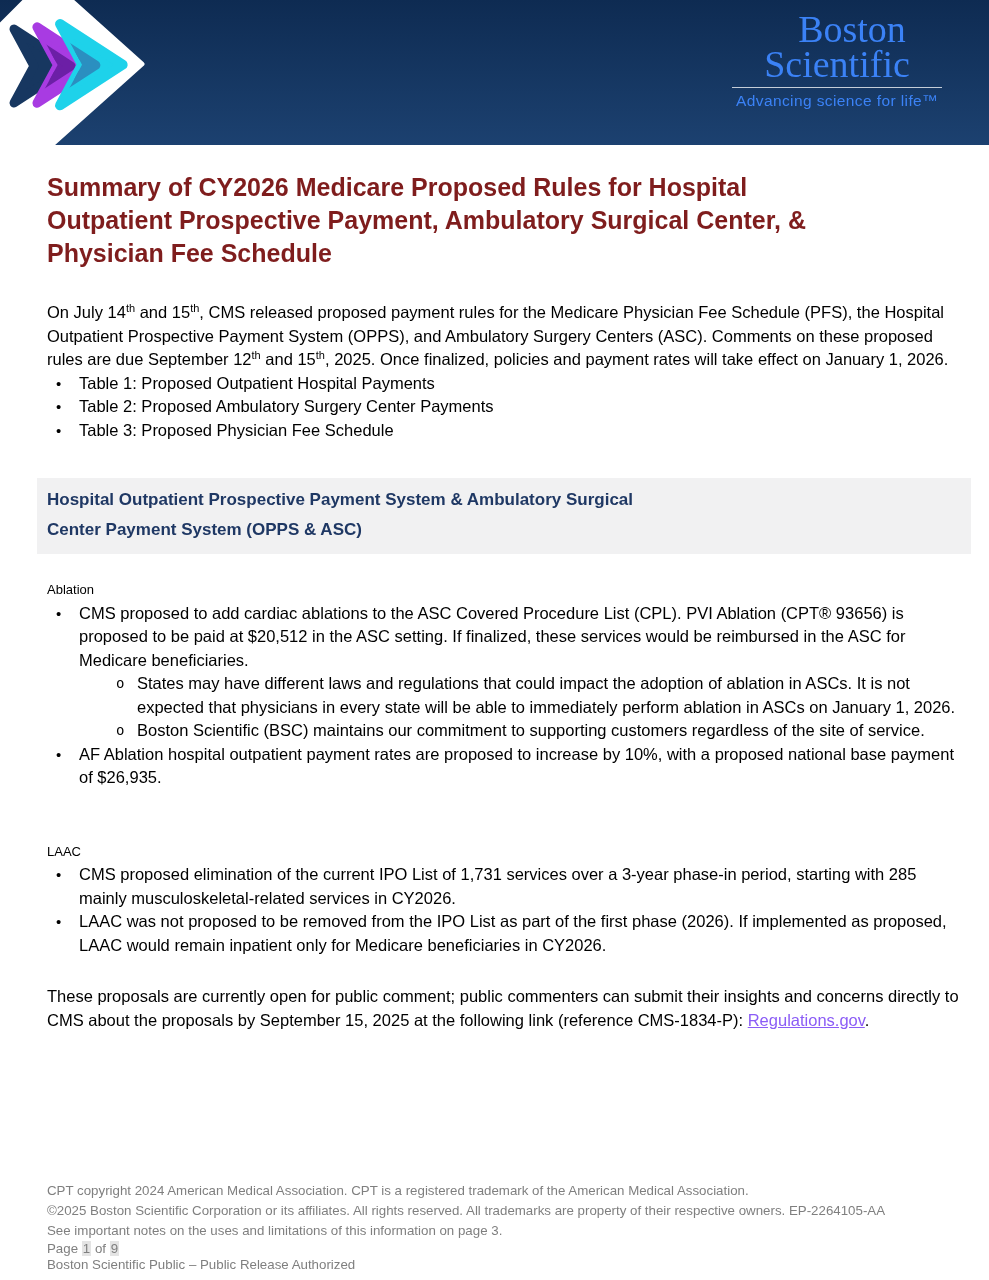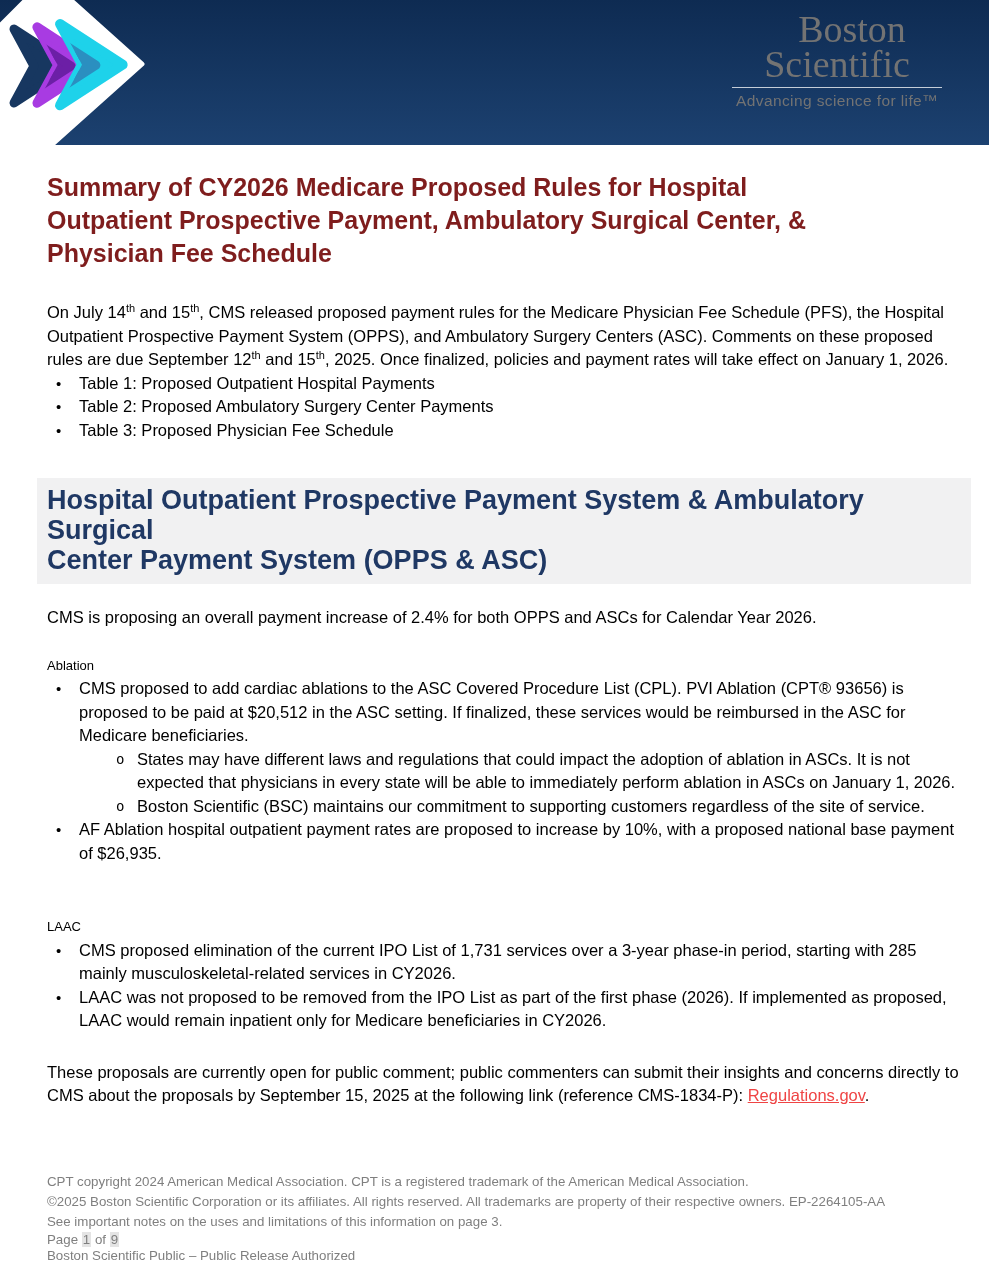--- a/index.html
+++ b/index.html
@@ -7,21 +7,21 @@
     position:relative; width:989px; height:1280px; margin:0 auto;
     background:#ffffff; overflow:hidden; color:#000;
     font-family:"Liberation Sans", sans-serif;
   }
 
   
   .banner { position:relative; height:145px; }
   .banner svg { display:block; }
   .logo {
     position:absolute; top:12px; right:47px; width:210px;
-    color:#737373; text-align:center;
+    color:#3b82f6; text-align:center;
   }
   .logo-l1 {
     font-family:"Liberation Serif", serif; font-size:38px; line-height:34px;
     transform:translateX(15px);
   }
   .logo-l2 {
     font-family:"Liberation Serif", serif; font-size:38px; line-height:36px;
   }
   .logo-rule { height:1px; background:rgba(255,255,255,0.75); margin:5px 0 4px; }
   .logo-tagline { font-size:15.5px; letter-spacing:0.4px; white-space:nowrap; }
@@ -41,32 +41,32 @@
   .b1 { display:flex; }
   .b1 .mark { flex:0 0 23px; margin-left:9px; font-size:15px; }
   .b1 .txt { flex:1; }
   .b2 { display:flex; }
   .b2 .mark { flex:0 0 21px; margin-left:69px; font-family:"DejaVu Sans Mono", monospace; font-size:14px; }
   .b2 .txt { flex:1; }
 
   .sect-head {
     margin:36px 0 0 -10px; width:914px; background:#F1F1F2;
     padding:7px 10px 9px 10px; color:#1F3864; font-weight:bold;
-    font-size:27px; line-height:30px;
+    font-size:17px; line-height:30px;
   }
 
   .overview { margin:22px 0 0; }
   .subhead { margin:24px 0 0; font-weight:normal; font-size:13px; }
   .subhead.gap-lg { margin-top:50px; }
   .closing { margin:28px 0 0; }
-  a.doclink { color:#ef4444; cursor:pointer; }
+  a.doclink { color:#8b5cf6; cursor:pointer; }
 
   
   .footer {
-    position:absolute; left:47px; right:27px; bottom:0; padding-bottom:17px;
+    position:absolute; left:47px; right:27px; bottom:0; padding-bottom:8px;
     color:#7F7F7F; font-size:13.3px; line-height:20px;
   }
   .footer .center { text-align:left; line-height:15.5px; }
   .footer .pg-shade { background:#E4E4E4; padding:0 1px; }
 </style>
 </head>
 <body>
 
 <div class="page">
 
@@ -132,21 +132,20 @@
           <span class="mark">•</span>
           <span class="txt">Table 3: Proposed Physician Fee Schedule</span>
         </div>
       </div>
 
       <h2 class="sect-head" style="margin-top:36px;">
         <div>Hospital Outpatient Prospective Payment System &amp; Ambulatory Surgical</div>
         <div>Center Payment System (OPPS &amp; ASC)</div>
       </h2>
 
-      <p class="overview">CMS is proposing an overall payment increase of 2.4% for both OPPS and ASCs for Calendar Year 2026.</p>
 
       <div class="subhead">Ablation</div>
 
       <div class="blist">
         <div class="b1">
           <span class="mark">•</span>
           <span class="txt">CMS proposed to add cardiac ablations to the ASC Covered Procedure List (CPL). PVI Ablation (CPT® 93656) is proposed to be paid at $20,512 in the ASC setting. If finalized, these services would be reimbursed in the ASC for Medicare beneficiaries.</span>
         </div>
         <div class="b2">
           <span class="mark">o</span>

